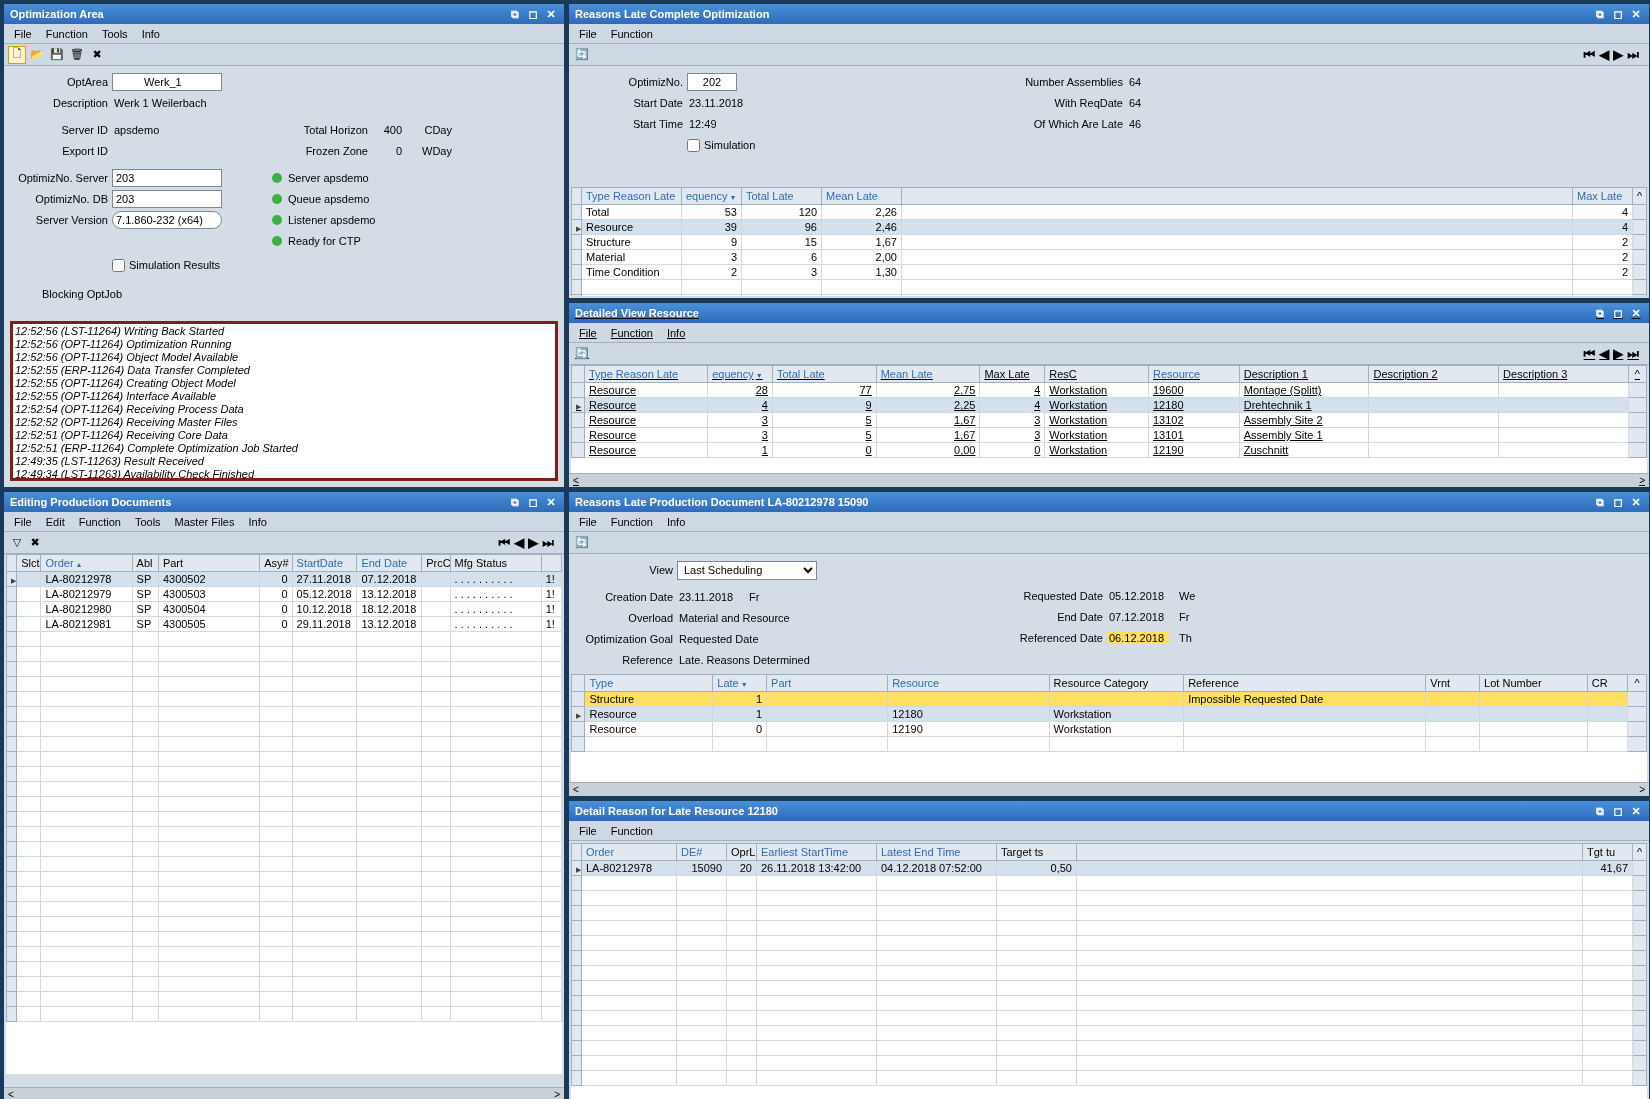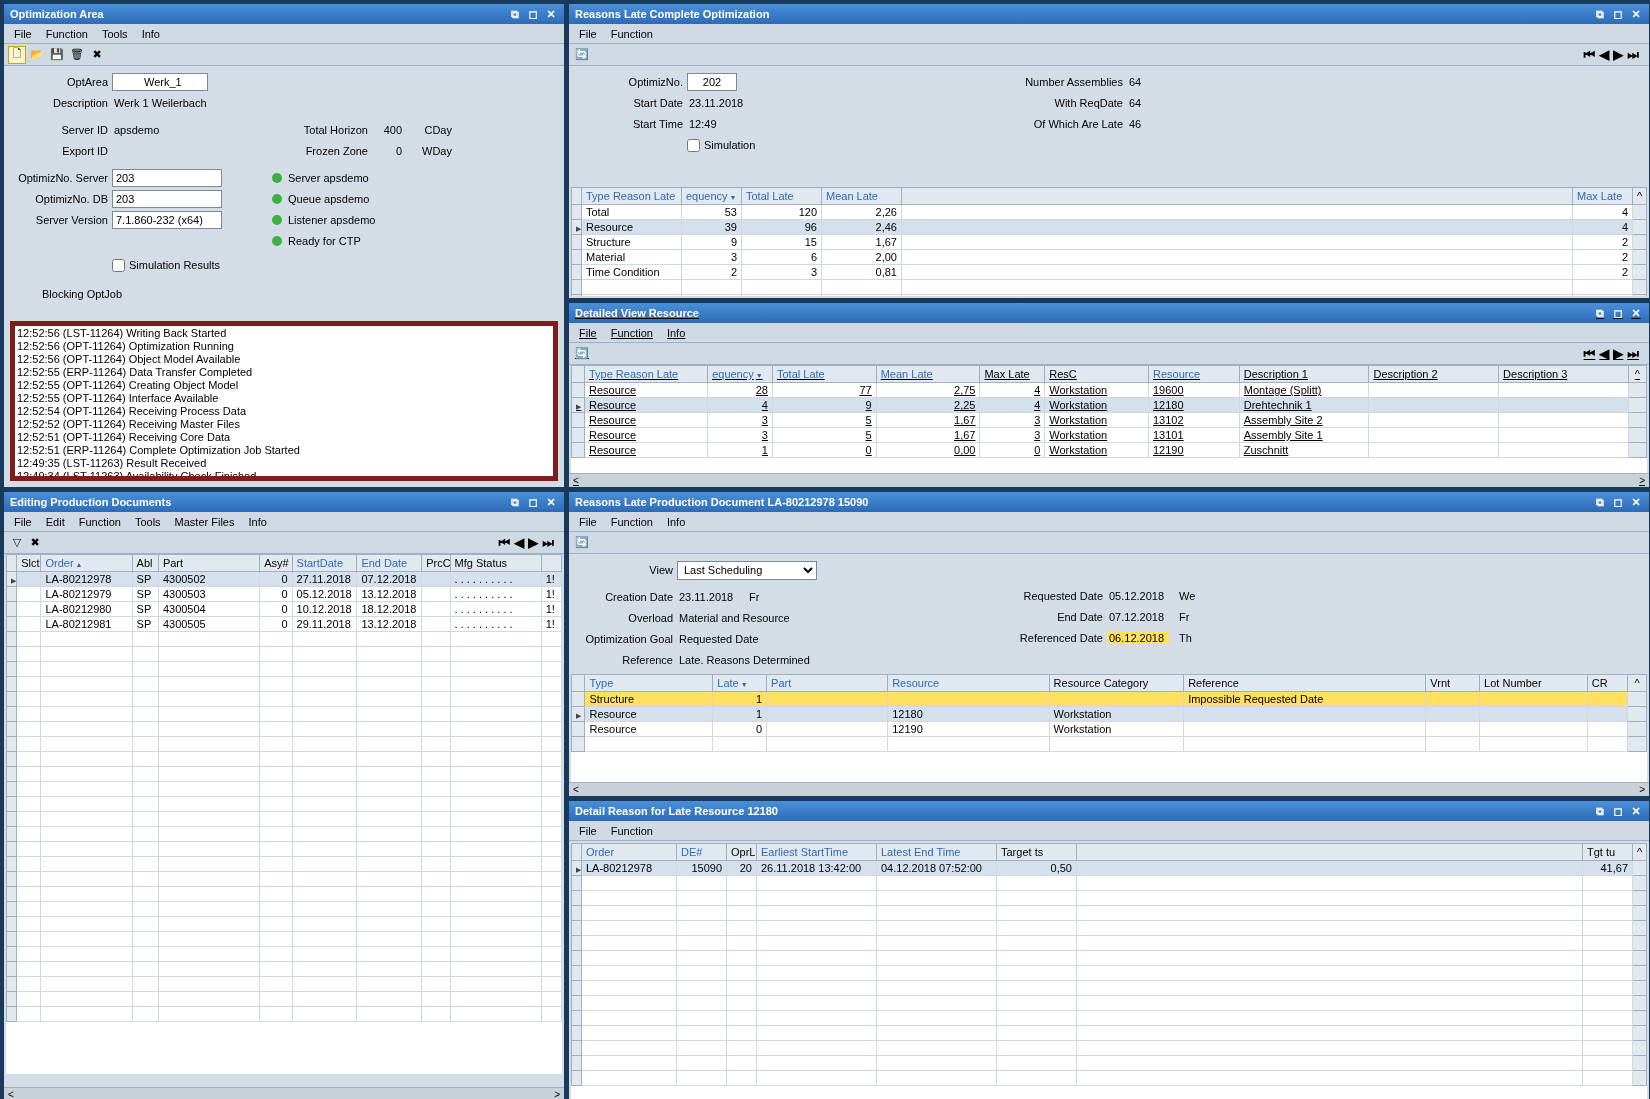--- a/index.html
+++ b/index.html
@@ -17,21 +17,21 @@
 .navbar span { cursor: pointer; font-size: 13px; font-weight: bold; }
 .content { flex: 1; overflow: hidden; background: #d4dde6; }
 .form-area { padding: 6px 8px; }
 .form-row { display: flex; align-items: center; height: 20px; margin-bottom: 1px; }
 .form-row .lbl { text-align: right; padding-right: 4px; }
 .form-row input[type="text"] { height: 18px; border: 1px solid #7a8a9a; background: white; padding: 0 3px; }
 .form-row .val { padding-left: 2px; }
 .status-dot { width: 10px; height: 10px; border-radius: 50%; background: #3cb043; display: inline-block; margin-right: 6px; }
 .checkbox-wrap { display: inline-flex; align-items: center; gap: 4px; }
 .checkbox-wrap input { width: 13px; height: 13px; }
-.log-box { background: white; border: 5px solid #7f1d1d; margin: 2px 6px 6px 6px; height: 160px; overflow: auto; padding: 1px 2px; font-size: 10.5px; line-height: 13px; }
+.log-box { background: white; border: 3px solid #7f1d1d; margin: 2px 6px 6px 6px; height: 160px; overflow: auto; padding: 1px 2px; font-size: 10.5px; line-height: 13px; font-style: italic; }
 .grid-wrap { background: white; margin: 0; overflow: auto; position: relative; }
 table.grid { border-collapse: collapse; width: 100%; table-layout: fixed; }
 table.grid th { background: #e2e8ef; border: 1px solid #a0b0c0; height: 17px; text-align: left; padding: 0 4px; font-weight: normal; white-space: nowrap; overflow: hidden; }
 table.grid th.hdr-blue { color: #2d6bb8; }
 table.grid td { border: 1px solid #d0d8e0; height: 15px; padding: 0 4px; background: white; white-space: nowrap; overflow: hidden; }
 table.grid tr.sel td { background: #d4e0ec; }
 table.grid tr.hl td { background: #ffe060; }
 table.grid td.num { text-align: right; }
 table.grid td.dec { text-align: right; }
 table.grid th.num { text-align: left; }
@@ -75,21 +75,21 @@
   <div class="toolbar">
     <span class="tb sel ico-new"></span>
     <span class="tb ico-open"></span>
     <span class="tb ico-save"></span>
     <span class="tb ico-del"></span>
     <span class="tb ico-x"></span>
   </div>
   <div class="content form-area">
     <div class="form-row">
       <span class="lbl" style="width:100px">OptArea</span>
-      <input type="text" style="width: 96px; padding-left: 31px;" value="Werk_1">
+      <input type="text" style="width: 110px; padding-left: 31px;" value="Werk_1">
     </div>
     <div class="form-row">
       <span class="lbl" style="width:100px">Description</span>
       <span class="val">Werk 1 Weilerbach</span>
     </div>
     <div style="height:6px"></div>
     <div class="form-row">
       <span class="lbl" style="width:100px">Server ID</span>
       <span class="val" style="width:160px">apsdemo</span>
       <span class="lbl" style="width:100px">Total Horizon</span>
@@ -113,21 +113,21 @@
     </div>
     <div class="form-row">
       <span class="lbl" style="width:100px">OptimizNo. DB</span>
       <input type="text" style="width: 110px;" value="203">
       <span style="width:50px"></span>
       <span class="status-dot"></span>
       <span>Queue apsdemo</span>
     </div>
     <div class="form-row">
       <span class="lbl" style="width:100px">Server Version</span>
-      <input type="text" style="width: 110px;" value="7.1.860-232 (x64)">
+      <input type="text" style="width: 110px; border-radius: 9px;" value="7.1.860-232 (x64)">
       <span style="width:50px"></span>
       <span class="status-dot"></span>
       <span>Listener apsdemo</span>
     </div>
     <div class="form-row">
       <span style="width:260px"></span>
       <span class="status-dot"></span>
       <span>Ready for CTP</span>
     </div>
     <div class="form-row" style="margin-top:4px">
@@ -286,21 +286,21 @@
               <td class="dec">2,00</td>
               <td></td>
               <td class="num">2</td>
               <td class="row-handle"></td>
             </tr>
             <tr>
               <td class="row-handle"></td>
               <td>Time Condition</td>
               <td class="num">2</td>
               <td class="num">3</td>
-              <td class="dec">0,81</td>
+              <td class="dec">1,30</td>
               <td></td>
               <td class="num">2</td>
               <td class="row-handle"></td>
             </tr>
             <tr>
               <td class="row-handle"></td>
               <td></td>
               <td></td>
               <td></td>
               <td></td>

